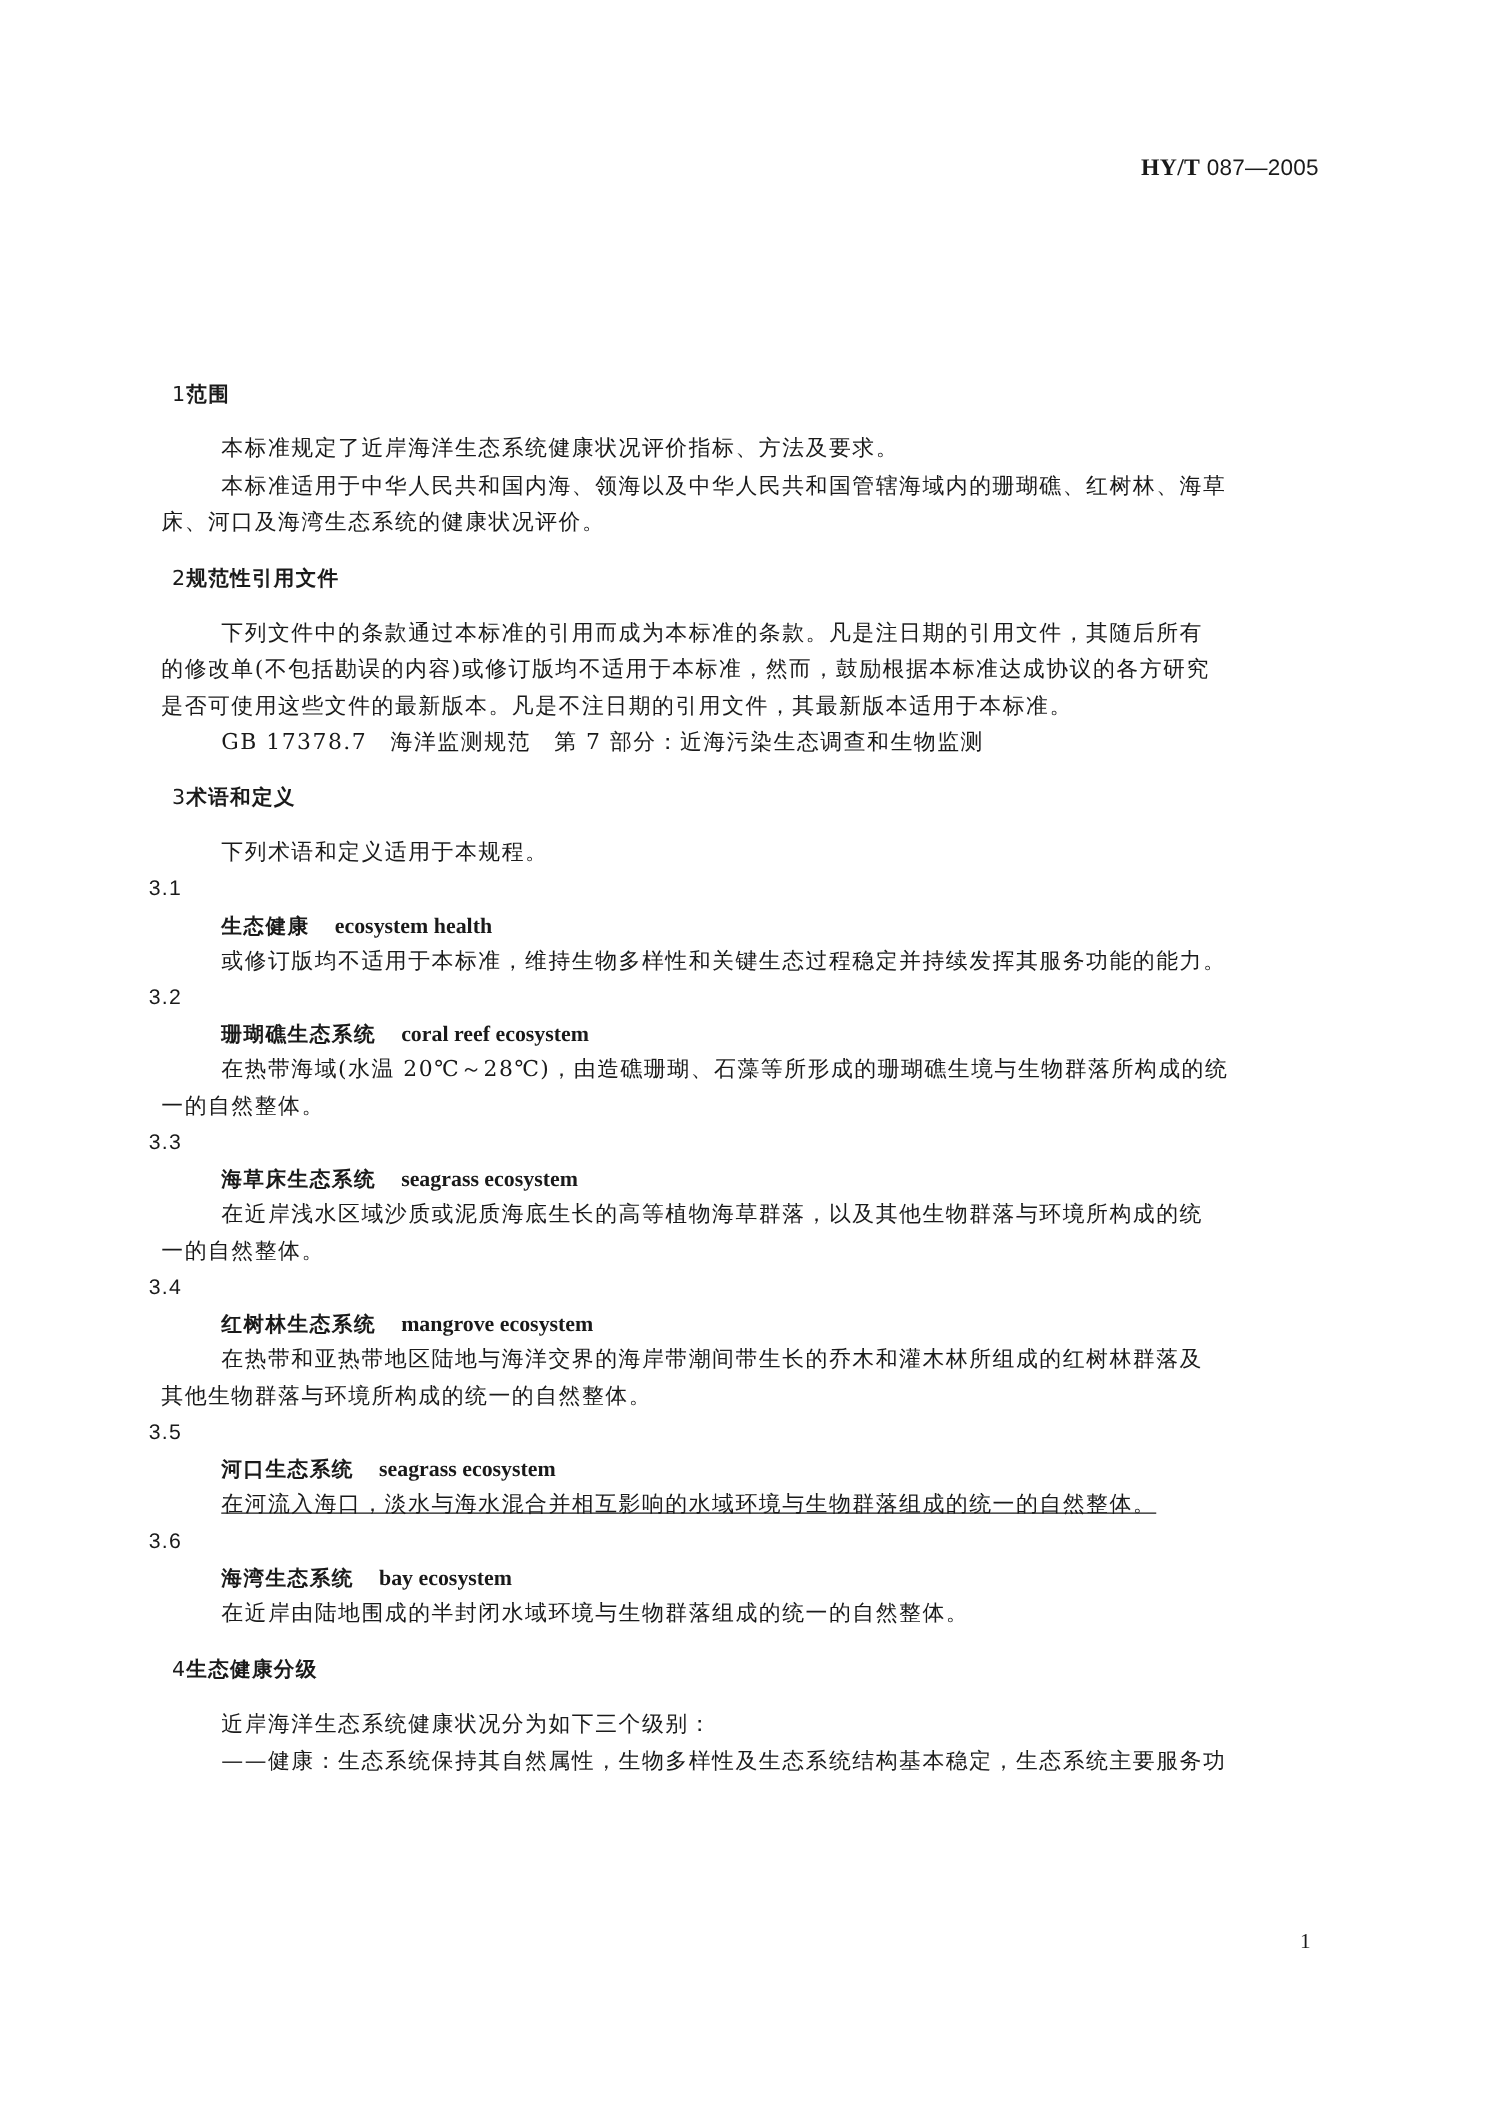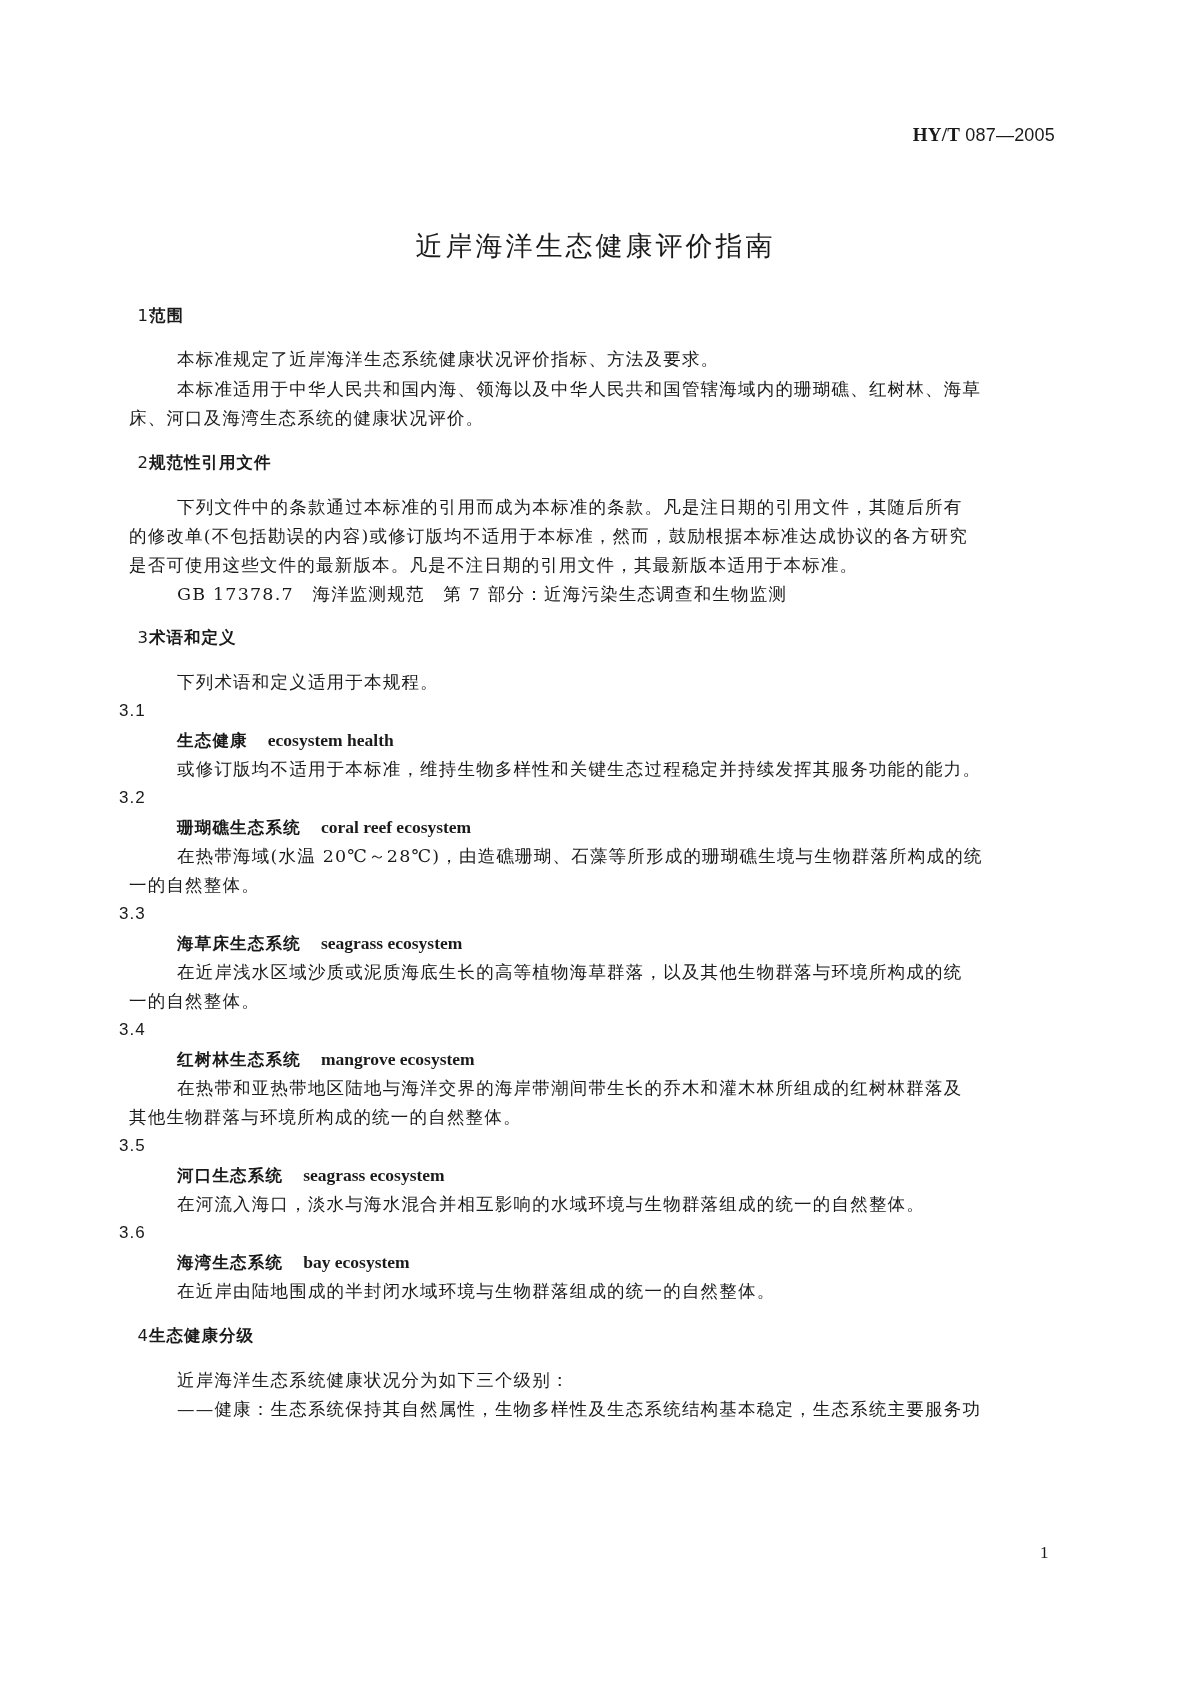--- a/index.html
+++ b/index.html
@@ -100,21 +100,20 @@
 </head>
 <body>
 
 <div class="page">
 
   <div class="std-code">
     <span class="prefix">HY/T</span>
     <span>087—2005</span>
   </div>
 
-  <div class="doc-title">近岸海洋生态健康评价指南</div>
 
   <div class="content">
 
     <div class="line heading" style="top:305px; left:-6px;">
       <span class="num">1</span><span>范围</span>
     </div>
     <div class="line indent" style="top:348px;">本标准规定了近岸海洋生态系统健康状况评价指标、方法及要求。</div>
     <div class="line indent" style="top:378px;">本标准适用于中华人民共和国内海、领海以及中华人民共和国管辖海域内的珊瑚礁、红树林、海草</div>
     <div class="line" style="top:407px; left:4px;">床、河口及海湾生态系统的健康状况评价。</div>
 
@@ -155,21 +154,21 @@
     <div class="line term" style="top:1048px;">
       <span>红树林生态系统</span><span class="en">mangrove ecosystem</span>
     </div>
     <div class="line indent" style="top:1077px;">在热带和亚热带地区陆地与海洋交界的海岸带潮间带生长的乔木和灌木林所组成的红树林群落及</div>
     <div class="line" style="top:1106px; left:4px;">其他生物群落与环境所构成的统一的自然整体。</div>
 
     <div class="line clause-num" style="top:1135px; left:-6px;">3.5</div>
     <div class="line term" style="top:1164px;">
       <span>河口生态系统</span><span class="en">seagrass ecosystem</span>
     </div>
-    <div class="line indent" style="top:1193px;">在河流入海口，淡水与海水混合并相互影响的水域环境与生物群落组成的统一的自然整体。</div>
+    <div class="line indent" style="top:1193px;text-decoration:underline;">在河流入海口，淡水与海水混合并相互影响的水域环境与生物群落组成的统一的自然整体。</div>
 
     <div class="line clause-num" style="top:1222px; left:-6px;">3.6</div>
     <div class="line term" style="top:1251px;">
       <span>海湾生态系统</span><span class="en">bay ecosystem</span>
     </div>
     <div class="line indent" style="top:1280px;">在近岸由陆地围成的半封闭水域环境与生物群落组成的统一的自然整体。</div>
 
     <div class="line heading" style="top:1325px; left:-6px;">
       <span class="num">4</span><span>生态健康分级</span>
     </div>

